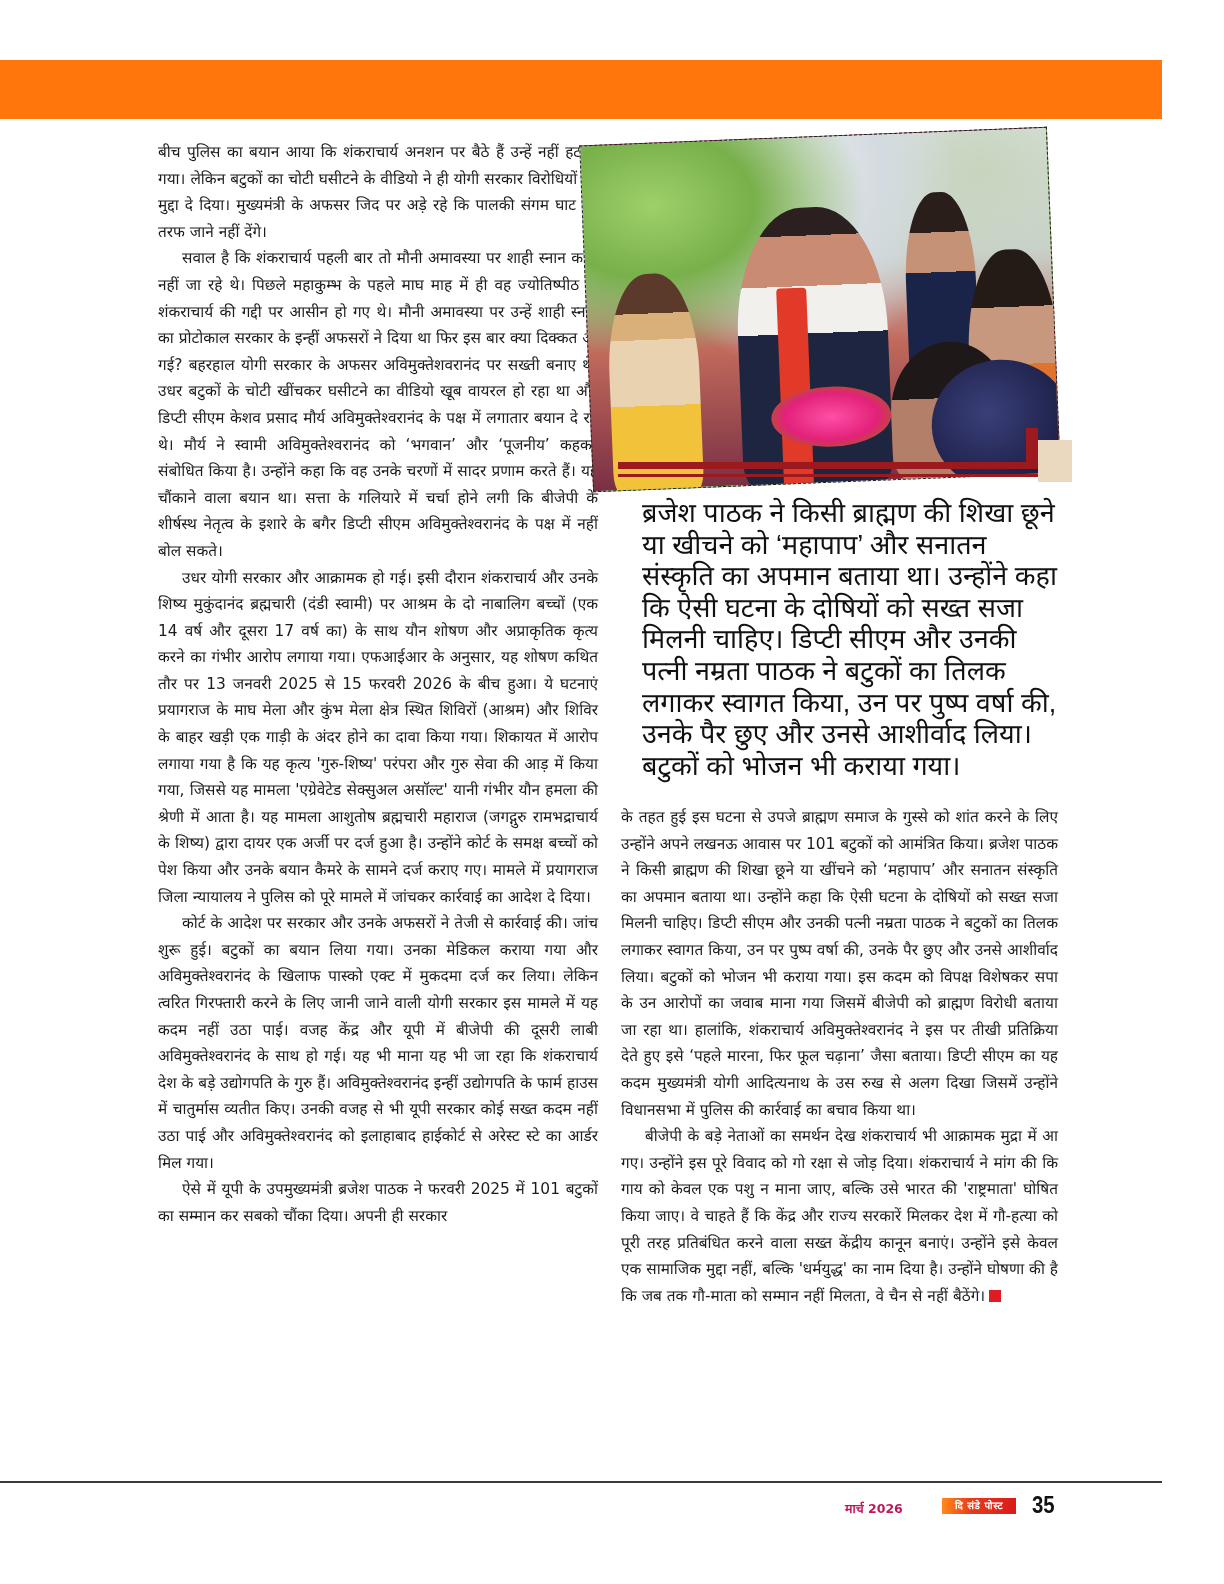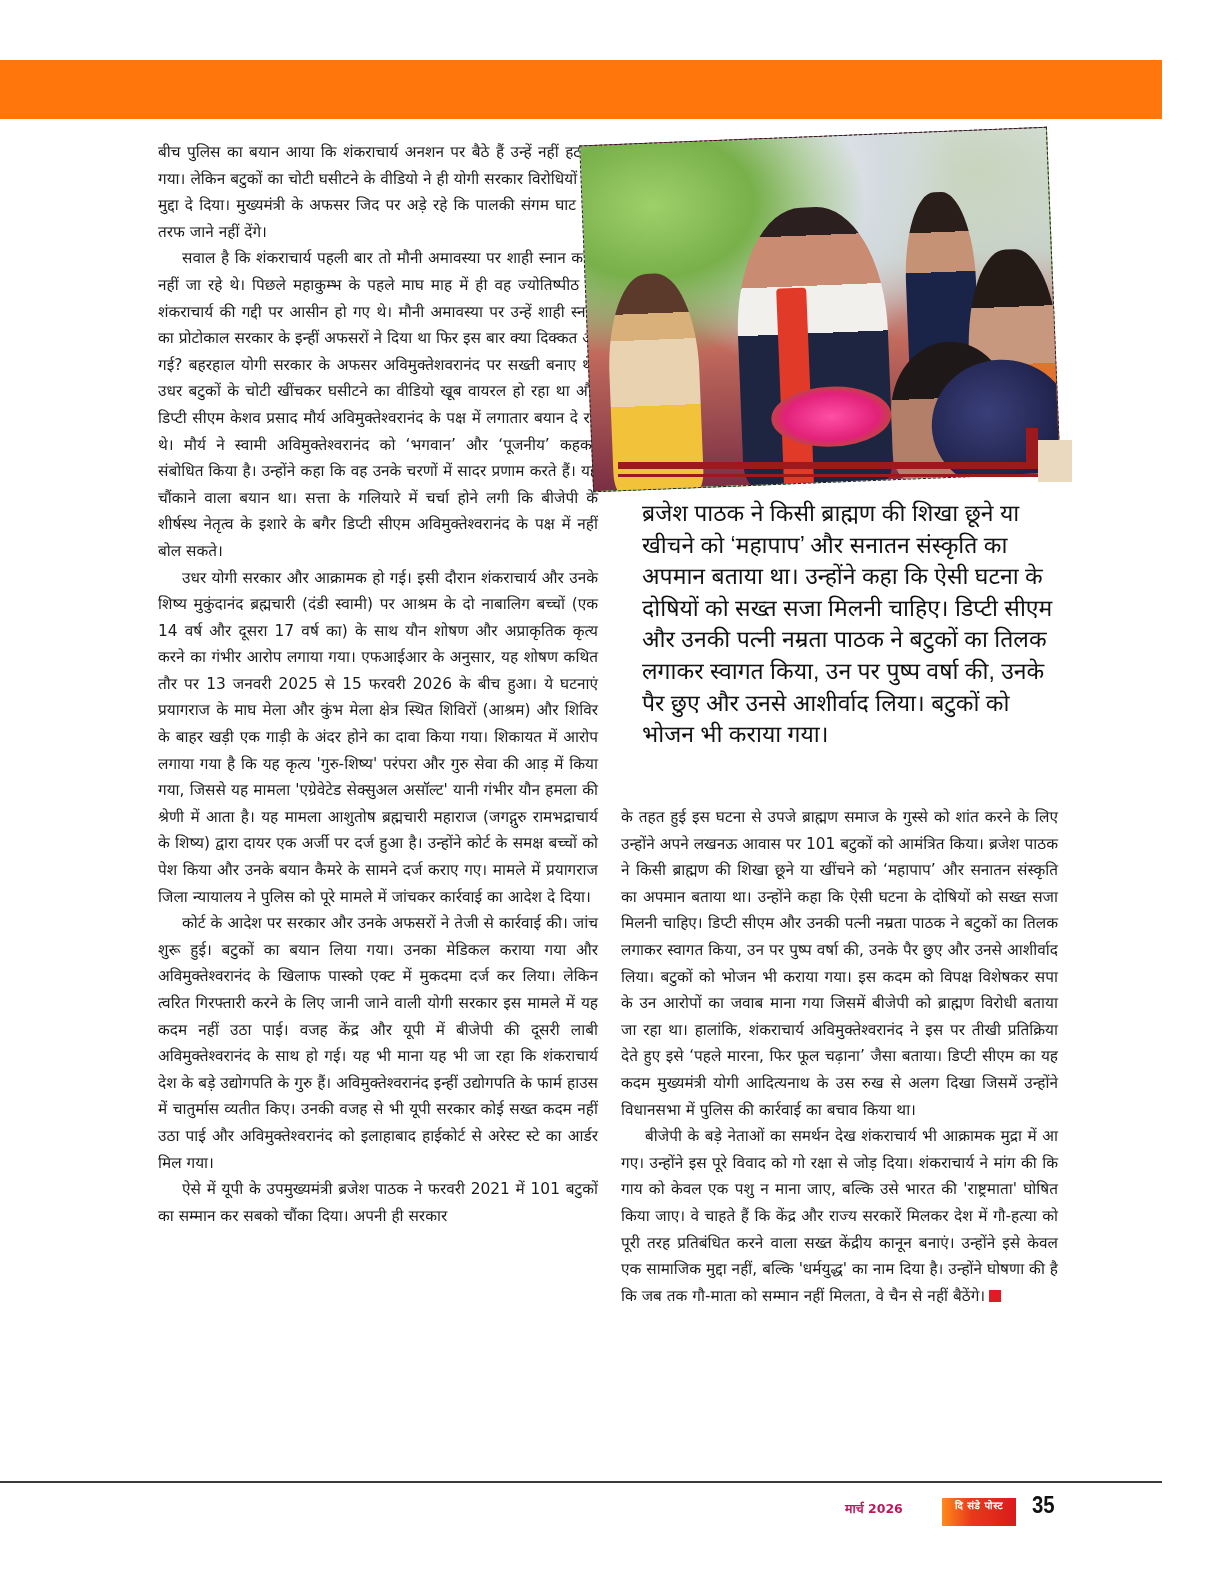--- a/index.html
+++ b/index.html
@@ -124,21 +124,21 @@
       width: 34px;
       height: 42px;
       background: #ead9bf;
     }
     .pullquote {
       position: absolute;
       left: 642px;
       top: 498px;
       width: 420px;
       font-family: "Liberation Sans", "DejaVu Sans", sans-serif;
-      font-size: 23px;
+      font-size: 27px;
       line-height: 31.6px;
       color: #111;
       font-weight: normal;
     }
     .footer-rule {
       position: absolute;
       left: 0;
       top: 1481px;
       width: 1162px;
       height: 2px;
@@ -151,21 +151,21 @@
       font-size: 12.5px;
       font-weight: bold;
       color: #be185d;
       font-family: "DejaVu Sans", sans-serif;
     }
     .footer-logo {
       position: absolute;
       left: 942px;
       top: 1498px;
       width: 74px;
-      height: 28px;
+      height: 16px;
       background: linear-gradient(90deg, #ff8a1a 0%, #e83a1a 40%, #d81b1b 100%);
       color: #fff;
       font-size: 10px;
       line-height: 16px;
       font-weight: bold;
       text-align: center;
       letter-spacing: 0.5px;
       overflow: hidden;
       white-space: nowrap;
     }
@@ -192,21 +192,21 @@
 </head>
 <body>
 
 <div class="top-band"></div>
 
 <div class="col col-left">
   <p class="first">बीच पुलिस का बयान आया कि शंकराचार्य अनशन पर बैठे हैं उन्हें नहीं हटाया गया। लेकिन बटुकों का चोटी घसीटने के वीडियो ने ही योगी सरकार विरोधियों को मुद्दा दे दिया। मुख्यमंत्री के अफसर जिद पर अड़े रहे कि पालकी संगम घाट की तरफ जाने नहीं देंगे।</p>
   <p class="indent">सवाल है कि शंकराचार्य पहली बार तो मौनी अमावस्या पर शाही स्नान करने नहीं जा रहे थे। पिछले महाकुम्भ के पहले माघ माह में ही वह ज्योतिष्पीठ के शंकराचार्य की गद्दी पर आसीन हो गए थे। मौनी अमावस्या पर उन्हें शाही स्नान का प्रोटोकाल सरकार के इन्हीं अफसरों ने दिया था फिर इस बार क्या दिक्कत आ गई? बहरहाल योगी सरकार के अफसर अविमुक्तेशवरानंद पर सख्ती बनाए थे। उधर बटुकों के चोटी खींचकर घसीटने का वीडियो खूब वायरल हो रहा था और डिप्टी सीएम केशव प्रसाद मौर्य अविमुक्तेश्वरानंद के पक्ष में लगातार बयान दे रहे थे। मौर्य ने स्वामी अविमुक्तेश्वरानंद को ‘भगवान’ और ‘पूजनीय’ कहकर संबोधित किया है। उन्होंने कहा कि वह उनके चरणों में सादर प्रणाम करते हैं। यह चौंकाने वाला बयान था। सत्ता के गलियारे में चर्चा होने लगी कि बीजेपी के शीर्षस्थ नेतृत्व के इशारे के बगैर डिप्टी सीएम अविमुक्तेश्वरानंद के पक्ष में नहीं बोल सकते।</p>
   <p class="indent">उधर योगी सरकार और आक्रामक हो गई। इसी दौरान शंकराचार्य और उनके शिष्य मुकुंदानंद ब्रह्मचारी (दंडी स्वामी) पर आश्रम के दो नाबालिग बच्चों (एक 14 वर्ष और दूसरा 17 वर्ष का) के साथ यौन शोषण और अप्राकृतिक कृत्य करने का गंभीर आरोप लगाया गया। एफआईआर के अनुसार, यह शोषण कथित तौर पर 13 जनवरी 2025 से 15 फरवरी 2026 के बीच हुआ। ये घटनाएं प्रयागराज के माघ मेला और कुंभ मेला क्षेत्र स्थित शिविरों (आश्रम) और शिविर के बाहर खड़ी एक गाड़ी के अंदर होने का दावा किया गया। शिकायत में आरोप लगाया गया है कि यह कृत्य 'गुरु-शिष्य' परंपरा और गुरु सेवा की आड़ में किया गया, जिससे यह मामला 'एग्रेवेटेड सेक्सुअल असॉल्ट' यानी गंभीर यौन हमला की श्रेणी में आता है। यह मामला आशुतोष ब्रह्मचारी महाराज (जगद्गुरु रामभद्राचार्य के शिष्य) द्वारा दायर एक अर्जी पर दर्ज हुआ है। उन्होंने कोर्ट के समक्ष बच्चों को पेश किया और उनके बयान कैमरे के सामने दर्ज कराए गए। मामले में प्रयागराज जिला न्यायालय ने पुलिस को पूरे मामले में जांचकर कार्रवाई का आदेश दे दिया।</p>
   <p class="indent">कोर्ट के आदेश पर सरकार और उनके अफसरों ने तेजी से कार्रवाई की। जांच शुरू हुई। बटुकों का बयान लिया गया। उनका मेडिकल कराया गया और अविमुक्तेश्वरानंद के खिलाफ पास्को एक्ट में मुकदमा दर्ज कर लिया। लेकिन त्वरित गिरफ्तारी करने के लिए जानी जाने वाली योगी सरकार इस मामले में यह कदम नहीं उठा पाई। वजह केंद्र और यूपी में बीजेपी की दूसरी लाबी अविमुक्तेश्वरानंद के साथ हो गई। यह भी माना यह भी जा रहा कि शंकराचार्य देश के बड़े उद्योगपति के  गुरु हैं। अविमुक्तेश्वरानंद इन्हीं उद्योगपति के फार्म हाउस में चातुर्मास व्यतीत किए। उनकी वजह से भी यूपी सरकार कोई सख्त कदम नहीं उठा पाई और अविमुक्तेश्वरानंद को इलाहाबाद हाईकोर्ट से अरेस्ट स्टे का आर्डर मिल गया।</p>
-  <p class="indent">ऐसे में यूपी के उपमुख्यमंत्री ब्रजेश पाठक ने फरवरी 2021 में 101 बटुकों का सम्मान कर सबको चौंका दिया। अपनी ही सरकार</p>
+  <p class="indent">ऐसे में यूपी के उपमुख्यमंत्री ब्रजेश पाठक ने फरवरी 2025 में 101 बटुकों का सम्मान कर सबको चौंका दिया। अपनी ही सरकार</p>
 </div>
 
 <div class="photo-wrap">
   <div class="photo" title="Deputy CM applying tilak to batuks with a plate of rose petals">
     <div class="person p1"></div>
     <div class="person p3"></div>
     <div class="person p4"></div>
     <div class="person p2"></div>
     <div class="person p2b"></div>
     <div class="petals"></div>

